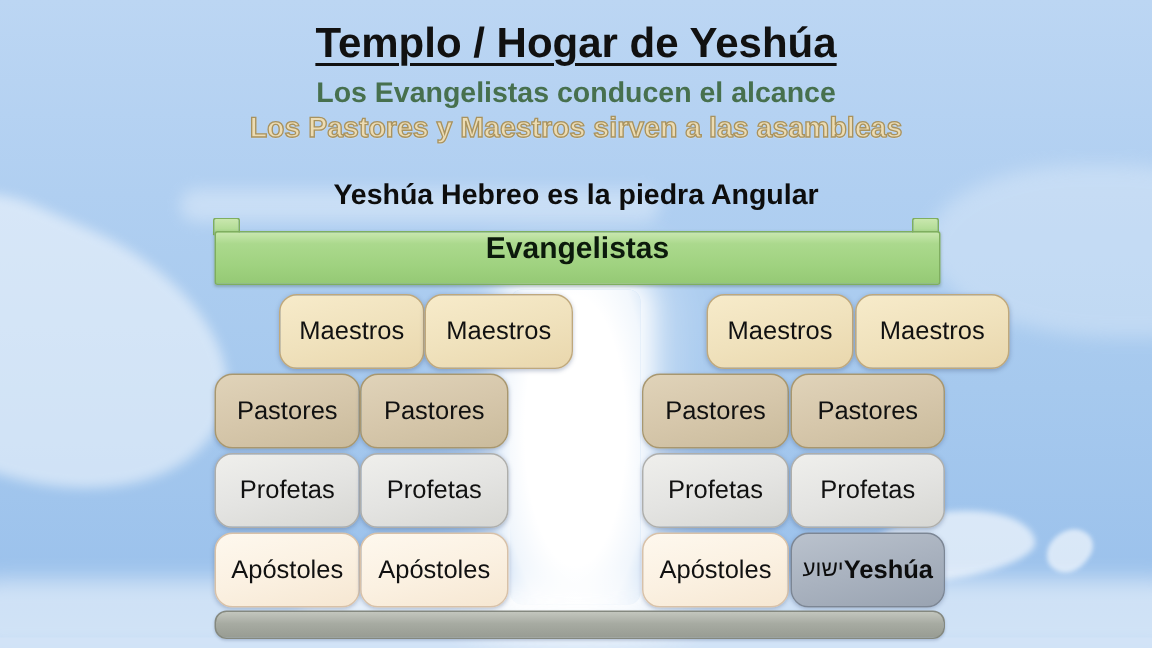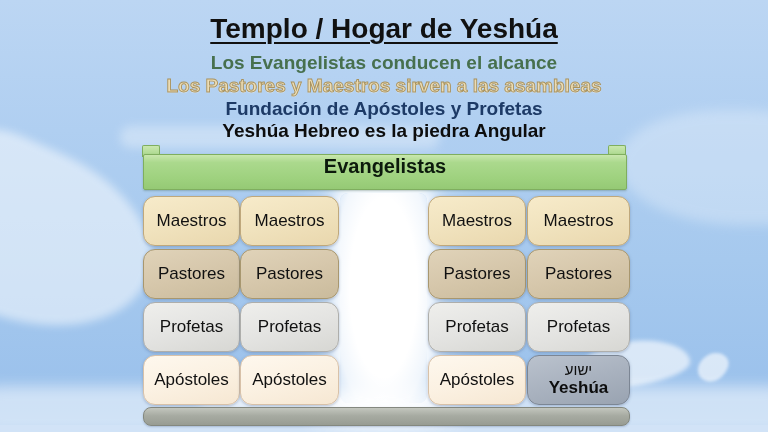--- a/index.html
+++ b/index.html
@@ -65,27 +65,27 @@
     background:#ffffff;opacity:.75;filter:blur(7px);border-radius:50%;
   }
 
   
   .stone{
     position:absolute;height:48px;border-radius:12px;
     display:flex;align-items:center;justify-content:center;
     font-size:17px;color:#111111;
     box-shadow:0 1px 3px rgba(70,90,130,.35);
   }
-  .maestros{background:linear-gradient(165deg,#f7ebca 0%,#f0e2bd 50%,#e9d7ad 100%);border:1px solid #bfa87c;}
+  .maestros{background:linear-gradient(165deg,#f7ebca 0%,#f0e2bd 50%,#e9d7ad 100%);border:1px solid #bfa87c;margin-left:43px;}
   .pastores{background:linear-gradient(165deg,#e0d3b9 0%,#d6c7ab 50%,#cabb9c 100%);border:1px solid #a8976f;}
   .profetas{background:linear-gradient(165deg,#efefec 0%,#e4e4e2 50%,#d7d7d3 100%);border:1px solid #aeaeab;}
   .apostoles{background:linear-gradient(165deg,#fef8ee 0%,#fbf1e2 50%,#f6e7d2 100%);border:1px solid #d8c1a8;}
   .cornerstone{
     background:linear-gradient(165deg,#bac2cd 0%,#a9b2bf 50%,#99a3b1 100%);border:1px solid #7c8694;
-    flex-direction:column;line-height:1.1;
+    flex-direction:row;line-height:1.1;
   }
   .cornerstone .hebrew{font-size:15px;color:#0d0d0d;}
   .cornerstone .latin{font-size:17px;font-weight:bold;color:#0d0d0d;}
 
   
   .foundation{
     position:absolute;left:143px;top:407px;width:485px;height:17px;border-radius:8px;
     background:linear-gradient(180deg,#c3c6be 0%,#a7aba2 45%,#989c93 100%);
     border:1px solid #84887f;
     box-shadow:0 1px 2px rgba(70,90,130,.3);
@@ -101,21 +101,20 @@
   <div class="map-blob blob-asia"></div>
   <div class="map-blob blob-australia"></div>
   <div class="map-blob blob-nz"></div>
   <div class="map-blob blob-bottom"></div>
   <div class="map-blob blob-puff"></div>
   <div class="bottom-strip"></div>
 
   <div class="heading title"><span>Templo / Hogar de Yeshúa</span></div>
   <div class="heading sub sub-green">Los Evangelistas conducen el alcance</div>
   <div class="heading sub sub-tan">Los Pastores y Maestros sirven a las asambleas</div>
-  <div class="heading sub sub-navy">Fundación de Apóstoles y Profetas</div>
   <div class="heading sub sub-black">Yeshúa Hebreo es la piedra Angular</div>
 
   <div class="door"></div>
   <div class="foundation-glow"></div>
 
   <div class="lintel-tab tab-left"></div>
   <div class="lintel-tab tab-right"></div>
   <div class="lintel">
     <span>Evangelistas</span>
   </div>

